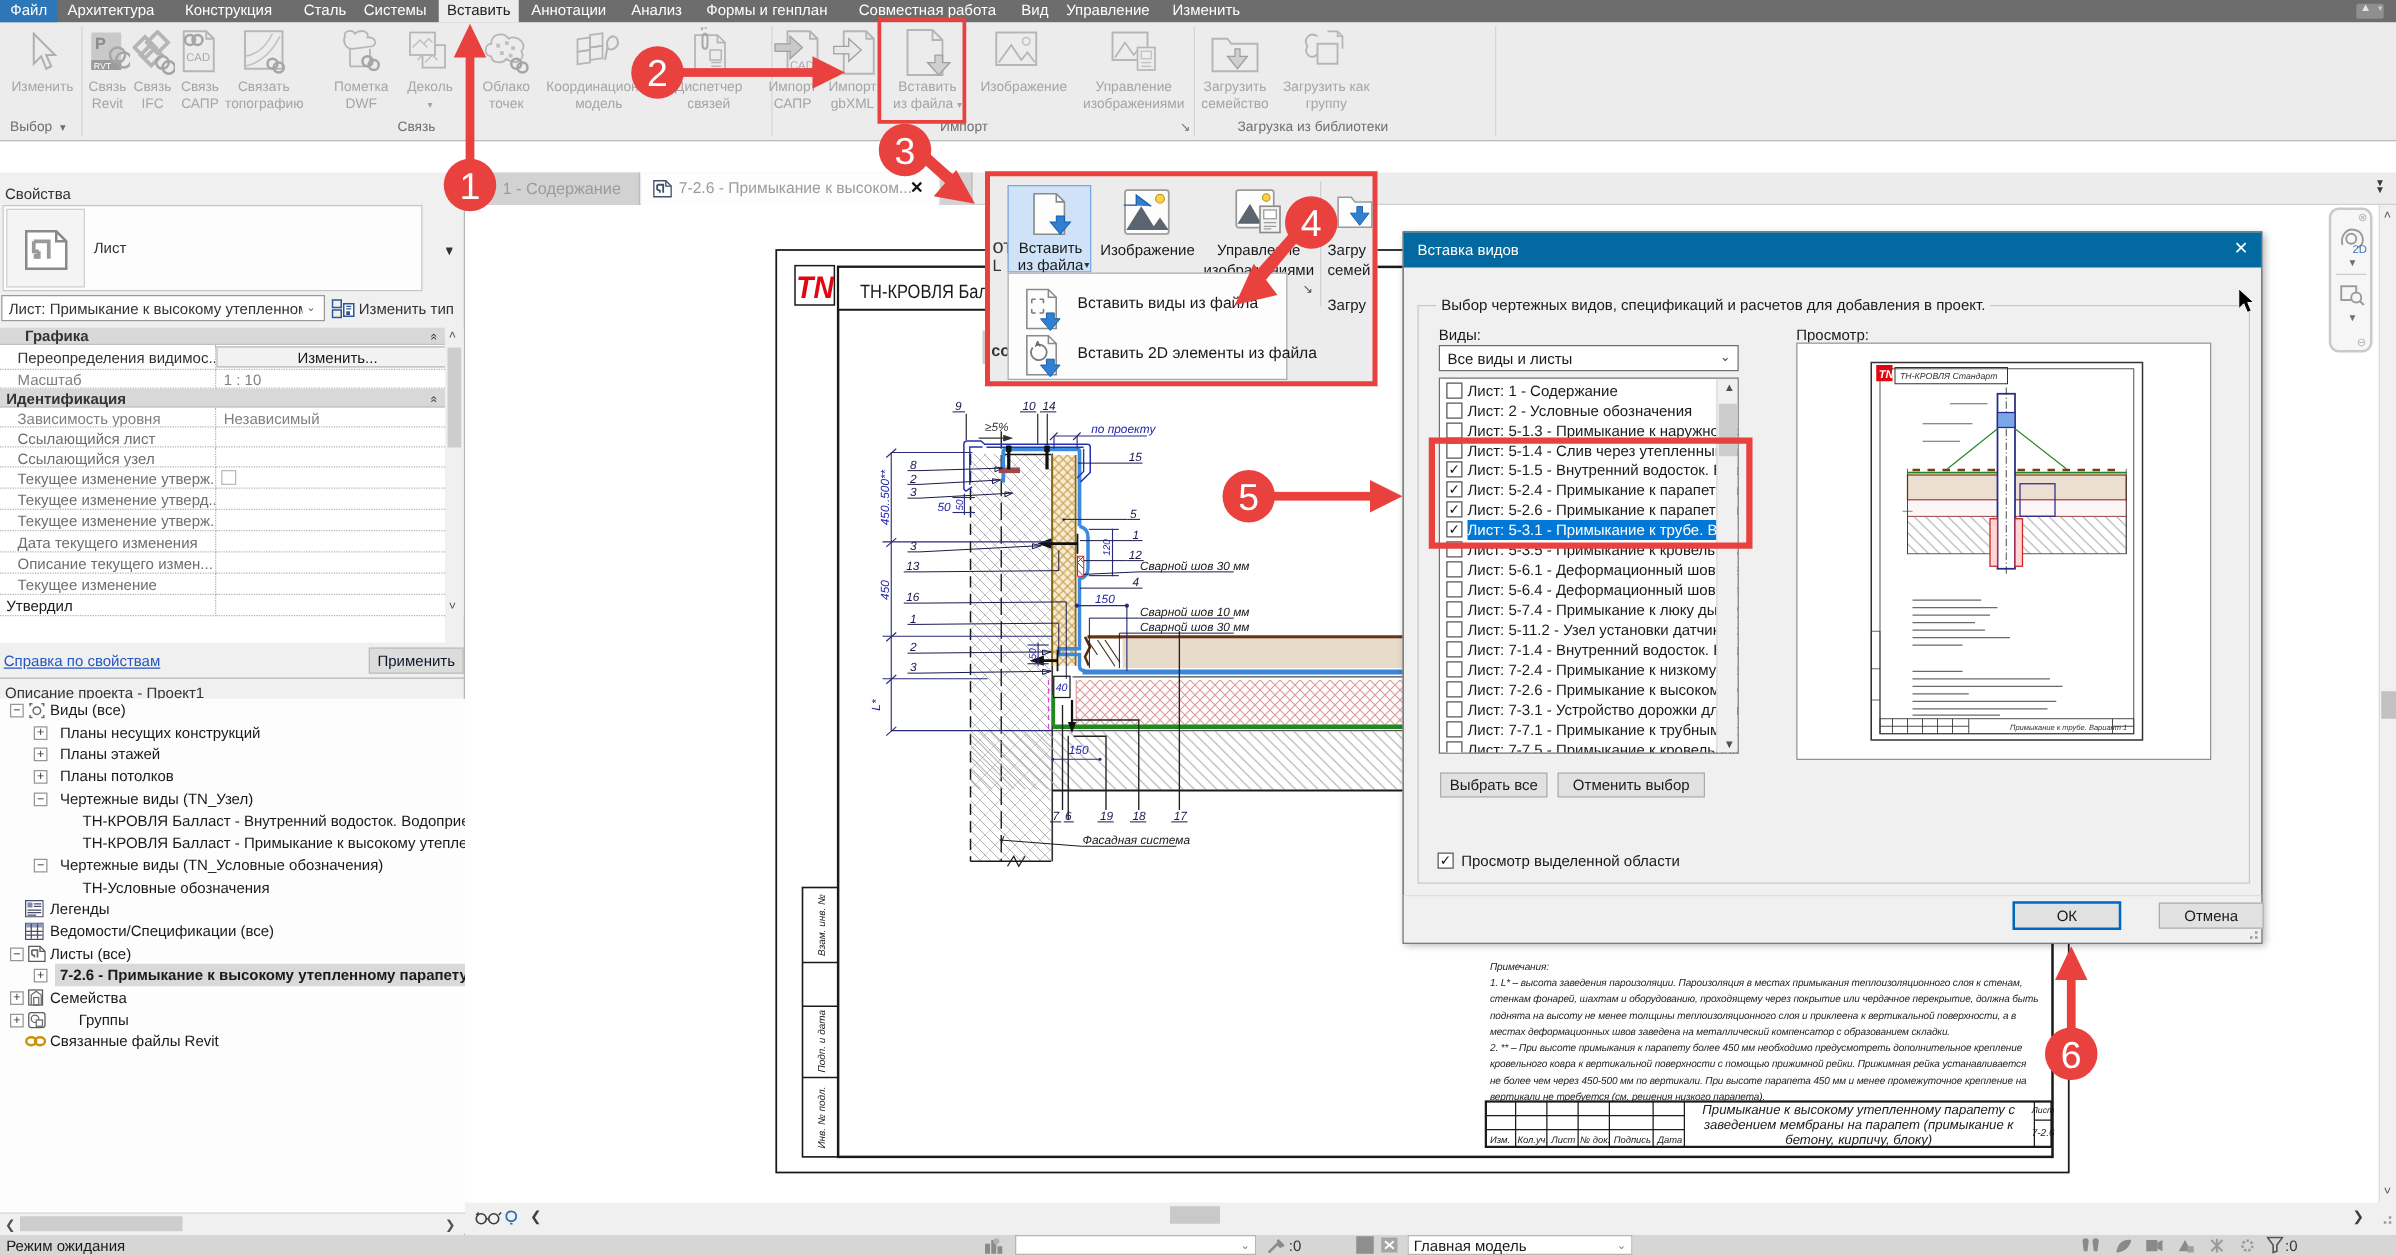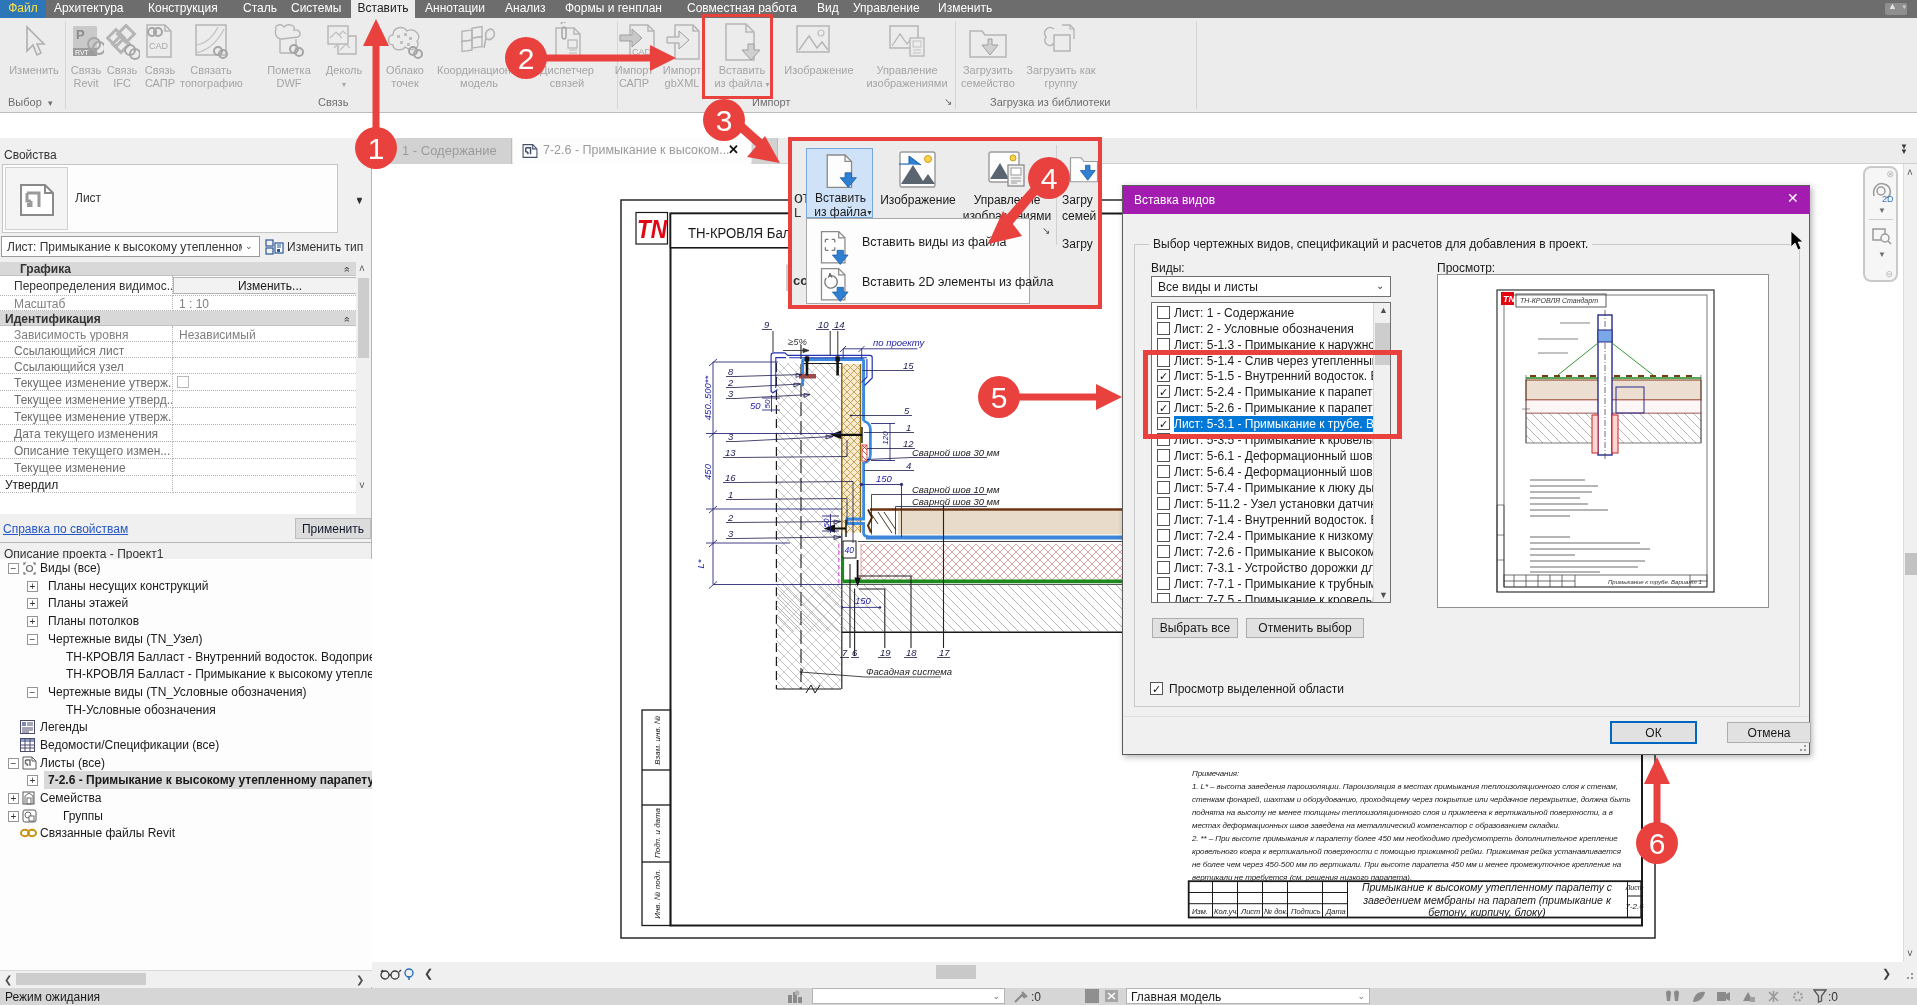--- a/index.html
+++ b/index.html
@@ -1,21 +1,21 @@
 <!DOCTYPE html>
 <html><head>
 <meta charset="utf-8">
 <style>
 * { margin:0; padding:0; box-sizing:border-box; }
 html,body { width:1917px; height:1005px; overflow:hidden; font-family:"Liberation Sans", sans-serif; background:#fff; }
 .abs { position:absolute; }
 #root { position:absolute; left:0; top:0; width:1917px; height:1005px; }
 
 #tabbar { left:0; top:0; width:1917px; height:18px; background:#6d6d6d; color:#fff; font-size:12px; }
-#tabbar .ftab { position:absolute; left:0; top:0; width:46px; height:18px; background:#2d77b8; color:#fde047; text-align:center; line-height:17px; }
+#tabbar .ftab { position:absolute; left:0; top:0; width:46px; height:18px; background:#2d77b8; color:#ffffff; text-align:center; line-height:17px; }
 #tabbar .t { position:absolute; top:0; height:18px; line-height:17px; }
 #tabbar .active { background:#ececec; color:#222; }
 
 #ribbon { left:0; top:18px; width:1917px; height:95px; background:#ececec; border-bottom:1px solid #bdbdbd; }
 .rlabel { position:absolute; font-size:11px; color:#a5a5a5; text-align:center; line-height:13px; }
 .rsec { position:absolute; top:78px; font-size:11px; color:#6f6f6f; }
 .rsep { position:absolute; top:3px; width:1px; height:88px; background:#d5d5d5; }
 .ricon { position:absolute; }
 
 #leftpanel { left:0; top:138px; width:372px; height:850px; background:#f0f0f0; border-right:1px solid #b5b5b5; font-size:12px; color:#333; }
@@ -821,21 +821,21 @@
           <path d="M24 26 V32 H18 L28 44 L38 32 H32 V26 Z" fill="#2f7fd3" stroke="#1a5ca8"></path>
         </svg>
       <div class="abs" style="left:55px;top:56px;font-size:12.5px;color:#1a1a1a;white-space:nowrap;">Вставить 2D элементы из файла</div>
     </div>
   </div>
 
   <div class="abs" style="left:702px;top:14px;width:71px;height:85px;border:3px solid #e8413e;"></div>
 
   <div id="dialog" class="abs">
 
-    <div class="abs" style="left:0;top:0;width:686px;height:28px;background:#a21caf;">
+    <div class="abs" style="left:0;top:0;width:686px;height:28px;background:#0369a1;">
       <div class="abs" style="left:11px;top:7px;font-size:12px;color:#fff;">Вставка видов</div>
       <div class="abs" style="left:664px;top:4px;font-size:14px;color:#fff;">✕</div>
     </div>
 
     <div class="abs" style="left:11px;top:58px;width:666px;height:463px;border:1px solid #c9c9c9;"></div>
     <div class="abs" style="left:26px;top:51px;background:#f0f0f0;padding:0 4px;font-size:12px;color:#1a1a1a;">Выбор чертежных видов, спецификаций и расчетов для добавления в проект.</div>
     <div class="abs" style="left:28px;top:75px;font-size:12px;color:#1a1a1a;">Виды:</div>
 
     <div class="abs" style="left:28px;top:90px;width:240px;height:21px;background:#fff;border:1px solid #707070;">
       <div class="abs" style="left:6px;top:3px;font-size:12px;color:#1a1a1a;">Все виды и листы</div>
@@ -1040,21 +1040,21 @@
       </div>
     <svg class="abs" style="left:1014px;top:2px;" width="15" height="13" viewBox="0 0 15 13">
         <path d="M1 12 L8 5 L11 8 M8 2 L13 7" stroke="#8a8a8a" stroke-width="2" fill="none"></path>
       </svg>
     <div class="abs" style="left:1031px;top:2px;color:#333;">:0</div>
     <div class="abs" style="left:1085px;top:1px;width:14px;height:14px;background:#8f8f8f;"></div>
     <svg class="abs" style="left:1104px;top:1px;" width="15" height="14" viewBox="0 0 15 14">
         <rect x="1" y="1" width="13" height="12" fill="#a5a5a5"></rect>
         <path d="M4 4 L11 10 M11 4 L4 10" stroke="#fff" stroke-width="1.5"></path>
       </svg>
-    <div class="abs" style="left:1126px;top:0px;width:244px;height:16px;background:#fff;border:1px solid #b5b5b5;">
+    <div class="abs" style="left:1126px;top:0px;width:180px;height:16px;background:#fff;border:1px solid #b5b5b5;">
         <span style="position:absolute;left:4px;top:1px;">Главная модель</span>
         <span style="position:absolute;right:4px;top:2px;font-size:9px;color:#777;">⌄</span>
       </div>
     <svg class="abs" style="left:1664px;top:2px;" width="17" height="13" viewBox="0 0 17 13">
         <path d="M2 3 a2.5 2.5 0 1 1 5 0 l-1 8 h-3 z M10 3 a2.5 2.5 0 1 1 5 0 l-1 8 h-3 z" fill="#8a8a8a"></path>
       </svg>
     <svg class="abs" style="left:1692px;top:2px;" width="15" height="13" viewBox="0 0 15 13">
         <path d="M1 12 C2 5 6 1 13 2 C12 8 7 12 1 12 Z" fill="#8a8a8a"></path>
       </svg>
     <svg class="abs" style="left:1716px;top:2px;" width="15" height="13" viewBox="0 0 15 13">

